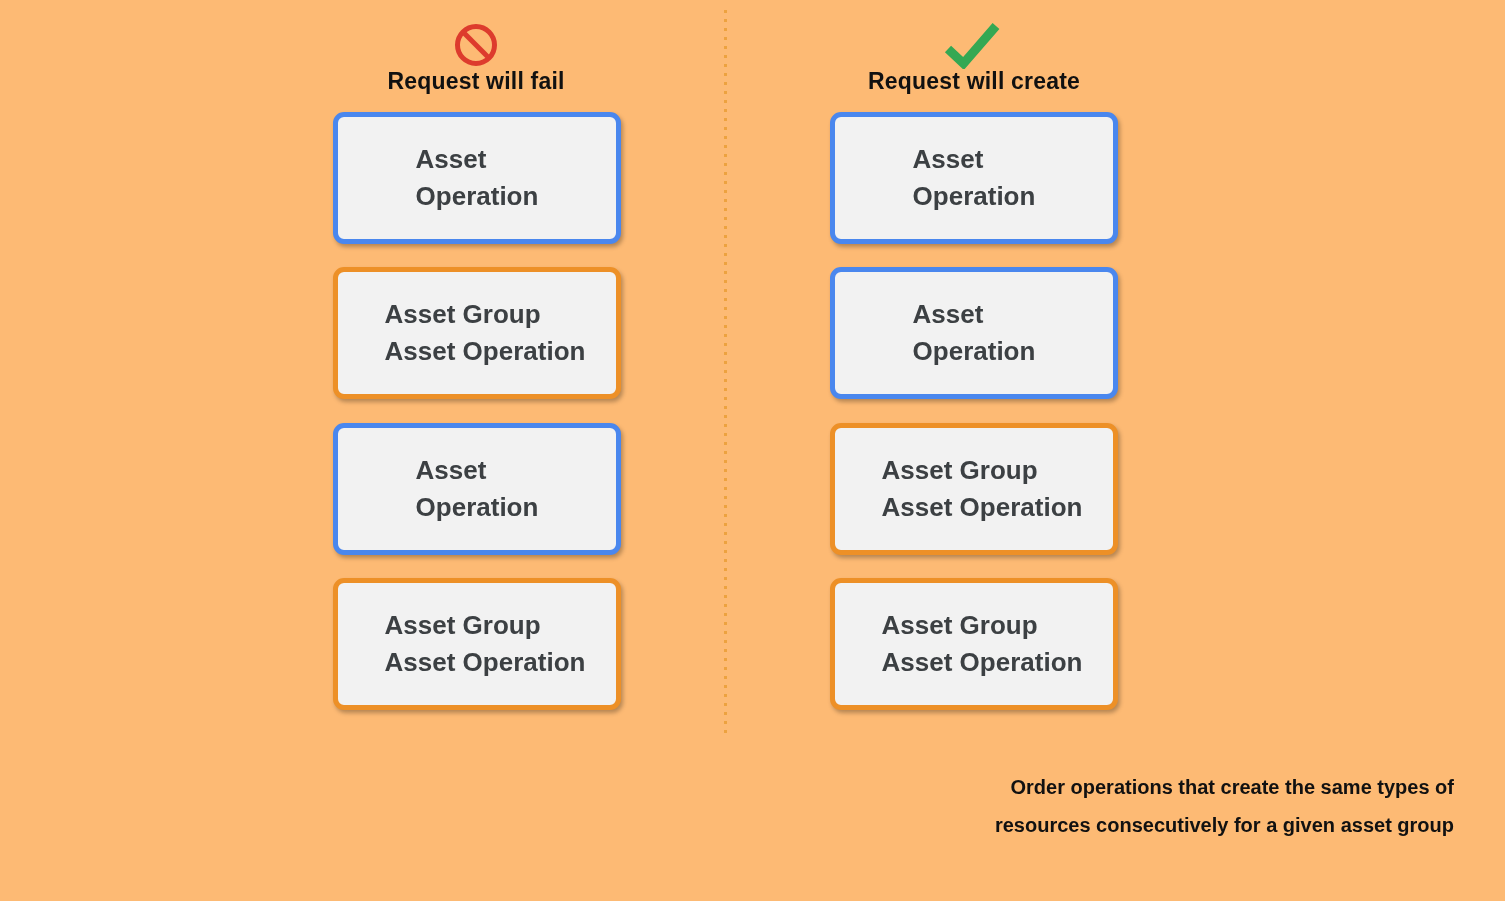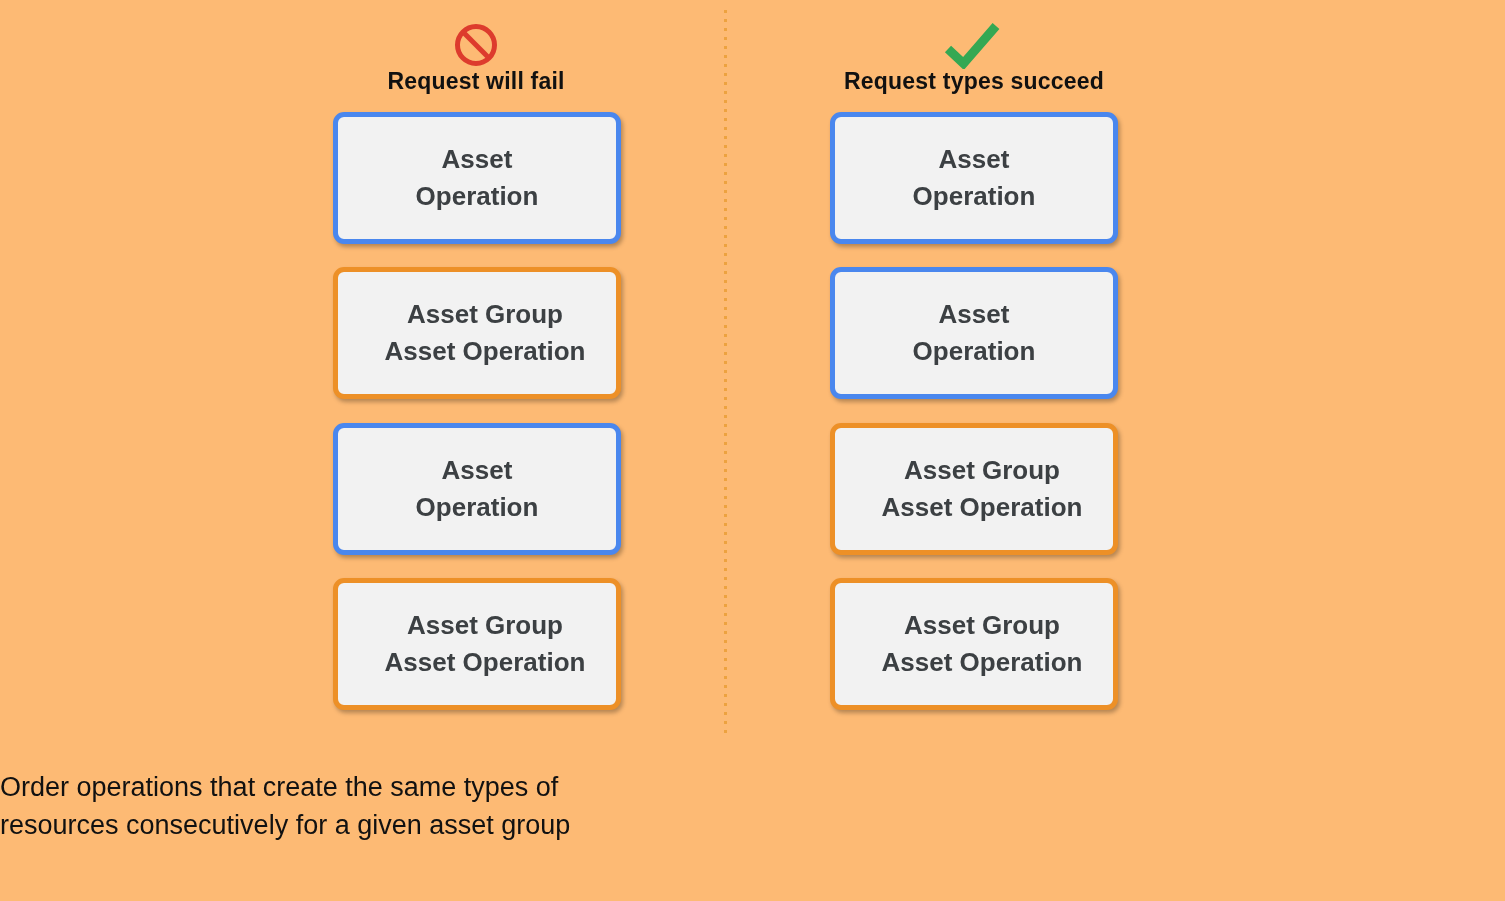--- a/index.html
+++ b/index.html
@@ -58,21 +58,20 @@
     box-sizing: border-box;
     width: 288px;
     height: 132px;
     background: #F2F2F2;
     border: 5px solid #999;
     border-radius: 11px;
     box-shadow: 2px 3px 4px rgba(0, 0, 0, 0.28);
     display: flex;
     align-items: center;
     justify-content: center;
-    text-align: center;
     font-size: 26px;
     font-weight: 700;
     line-height: 37px;
     color: #3C4043;
     white-space: pre-line;
   }
   .box.border-blue   { border-color: #4A87EE; }
   .box.border-orange { border-color: #ED9027; padding-left: 16px; }
 
   .col-fail  .box { left: 333px; }
@@ -81,23 +80,23 @@
   .box.row-1 { top: 267px; }
   .box.row-2 { top: 423px; }
   .box.row-3 { top: 578px; }
 
   
   .caption {
     position: absolute;
     top: 768px;
     left: 0;
     width: 1454px;
-    text-align: left;
-    font-size: 27px;
-    font-weight: 400;
+    text-align: right;
+    font-size: 20px;
+    font-weight: 700;
     line-height: 38px;
     color: #111111;
     white-space: pre-line;
   }
 </style>
 </head>
 <body>
 
 <div class="canvas">
 
@@ -108,21 +107,21 @@
     </svg>
   </div>
 
   <div class="icon-wrap success">
     <svg width="60" height="48" viewBox="0 0 60 48">
       <path d="M6 28 L21.5 42.5 L54 5" fill="none" stroke="#34A853" stroke-width="9" stroke-linecap="butt" stroke-linejoin="miter"></path>
     </svg>
   </div>
 
   <div class="col-header fail">Request will fail</div>
-  <div class="col-header success">Request types succeed</div>
+  <div class="col-header success">Request will create</div>
 
   <div class="divider"></div>
 
   <div class="col-fail">
     <div class="box row-0 border-blue">Asset
 Operation</div>
     <div class="box row-1 border-orange">Asset Group
 Asset Operation</div>
     <div class="box row-2 border-blue">Asset
 Operation</div>

